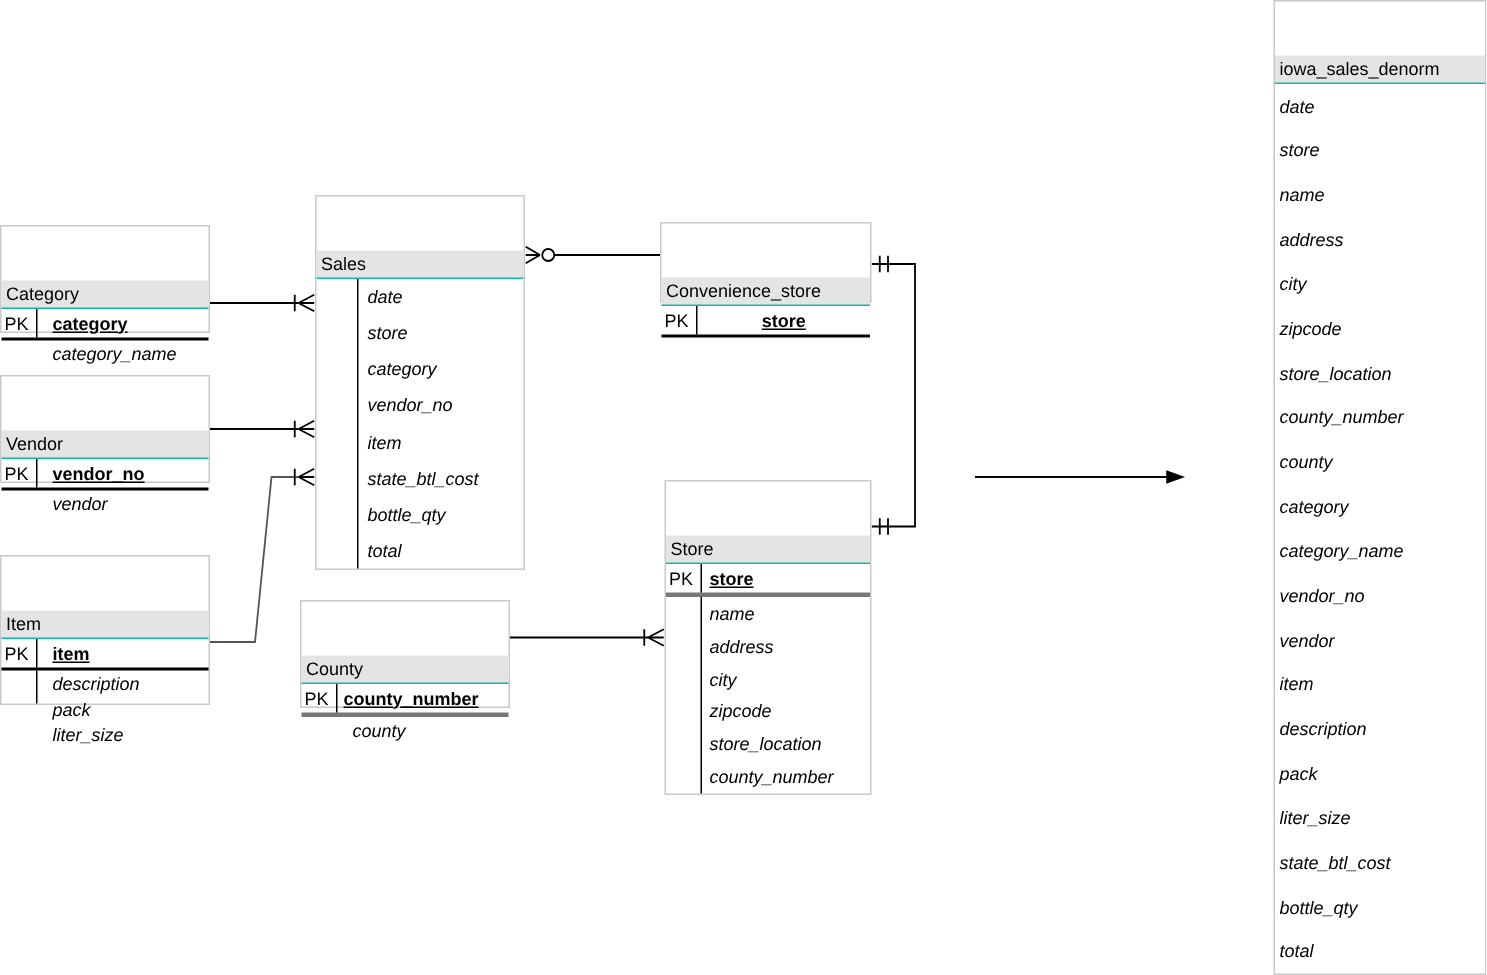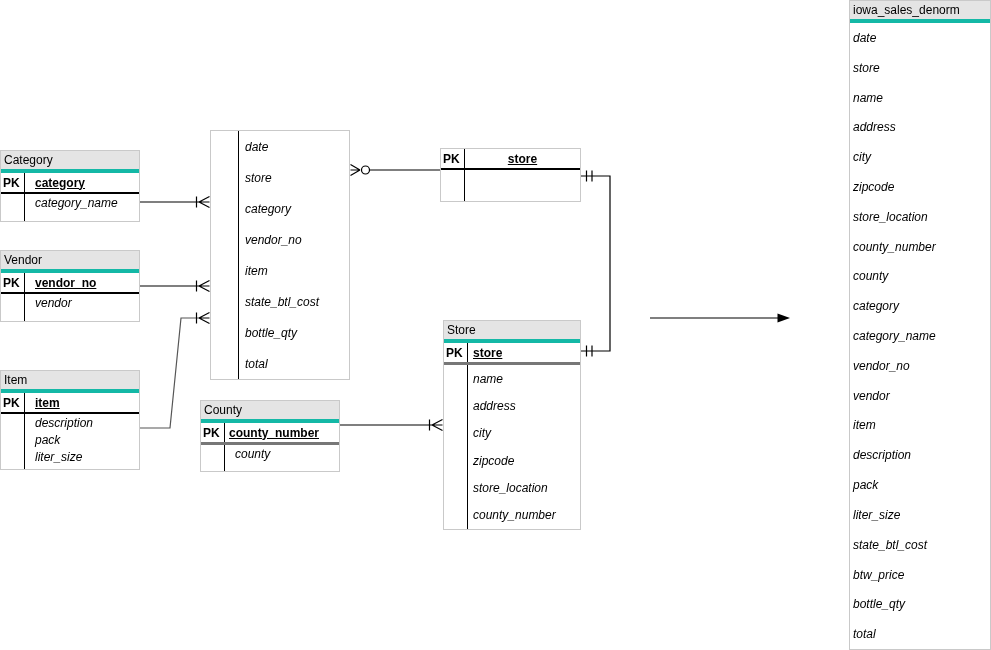--- a/index.html
+++ b/index.html
@@ -7,26 +7,26 @@
     position:relative;width:991px;height:650px;overflow:hidden;background:#ffffff;
     font-family:"Liberation Sans","DejaVu Sans",sans-serif;font-size:12px;color:#000;
   }
   .connectors{position:absolute;left:0;top:0;z-index:0;}
   .table{
     position:absolute;z-index:1;background:#fff;border:1px solid #c9c9c9;
     box-sizing:border-box;display:flex;flex-direction:column;
   }
   .thead{
     flex:none;height:18px;line-height:18px;background:#e4e4e4;
-    padding:0 3px;border-bottom:4px solid #14b8a6;white-space:nowrap;overflow:hidden;
+    padding:0 3px;border-bottom:1px solid #14b8a6;white-space:nowrap;overflow:hidden;margin-top:36px;
   }
   .pkrow{flex:none;display:flex;align-items:stretch;height:19px;border-bottom:2px solid #000;}
   .pkrow.ug{border-bottom:3px solid #777;}
   .pkcell{flex:none;width:24px;box-sizing:border-box;padding-left:2px;border-right:1px solid #000;
-          display:flex;align-items:center;font-weight:bold;}
+          display:flex;align-items:center;}
   .pkname{flex:1;display:flex;align-items:center;padding-left:10px;
           font-weight:bold;text-decoration:underline;white-space:nowrap;}
   .frows{flex:1;display:flex;min-height:0;}
   .pkspacer{flex:none;width:24px;box-sizing:border-box;border-right:1px solid #000;}
   .flist{flex:1;display:flex;flex-direction:column;min-height:0;font-style:italic;}
   .table > .flist{flex:1;}
   .frow{flex:none;height:18px;display:flex;align-items:center;padding-left:10px;white-space:nowrap;}
   .flist.fill .frow{flex:1;height:auto;}
   .t-item .frow{height:17px;}
   .t-sales .pkspacer{width:28px;}
@@ -132,20 +132,23 @@
       <div class="pkspacer"></div>
       <div class="flist">
         <div class="frow">description</div>
         <div class="frow">pack</div>
         <div class="frow">liter_size</div>
       </div>
     </div>
   </div>
 
   <div class="table t-sales" style="left:210px;top:130px;width:140px;height:250px">
+    <div class="thead">
+      <span>Sales</span>
+    </div>
     <div class="frows">
       <div class="pkspacer"></div>
       <div class="flist fill">
         <div class="frow">date</div>
         <div class="frow">store</div>
         <div class="frow">category</div>
         <div class="frow">vendor_no</div>
         <div class="frow">item</div>
         <div class="frow">state_btl_cost</div>
         <div class="frow">bottle_qty</div>
@@ -164,20 +167,23 @@
     </div>
     <div class="frows">
       <div class="pkspacer"></div>
       <div class="flist">
         <div class="frow">county</div>
       </div>
     </div>
   </div>
 
   <div class="table t-conv" style="left:440px;top:148px;width:141px;height:54px">
+    <div class="thead">
+      <span>Convenience_store</span>
+    </div>
     <div class="pkrow">
       <div class="pkcell">PK</div>
       <div class="pkname">store</div>
     </div>
     <div class="frows">
       <div class="pkspacer"></div>
       <div class="flist"></div>
     </div>
   </div>
 
@@ -218,19 +224,18 @@
       <div class="frow">county</div>
       <div class="frow">category</div>
       <div class="frow">category_name</div>
       <div class="frow">vendor_no</div>
       <div class="frow">vendor</div>
       <div class="frow">item</div>
       <div class="frow">description</div>
       <div class="frow">pack</div>
       <div class="frow">liter_size</div>
       <div class="frow">state_btl_cost</div>
-      <div class="frow">btw_price</div>
       <div class="frow">bottle_qty</div>
       <div class="frow">total</div>
     </div>
   </div>
 
 </div>
 
 </body></html>

